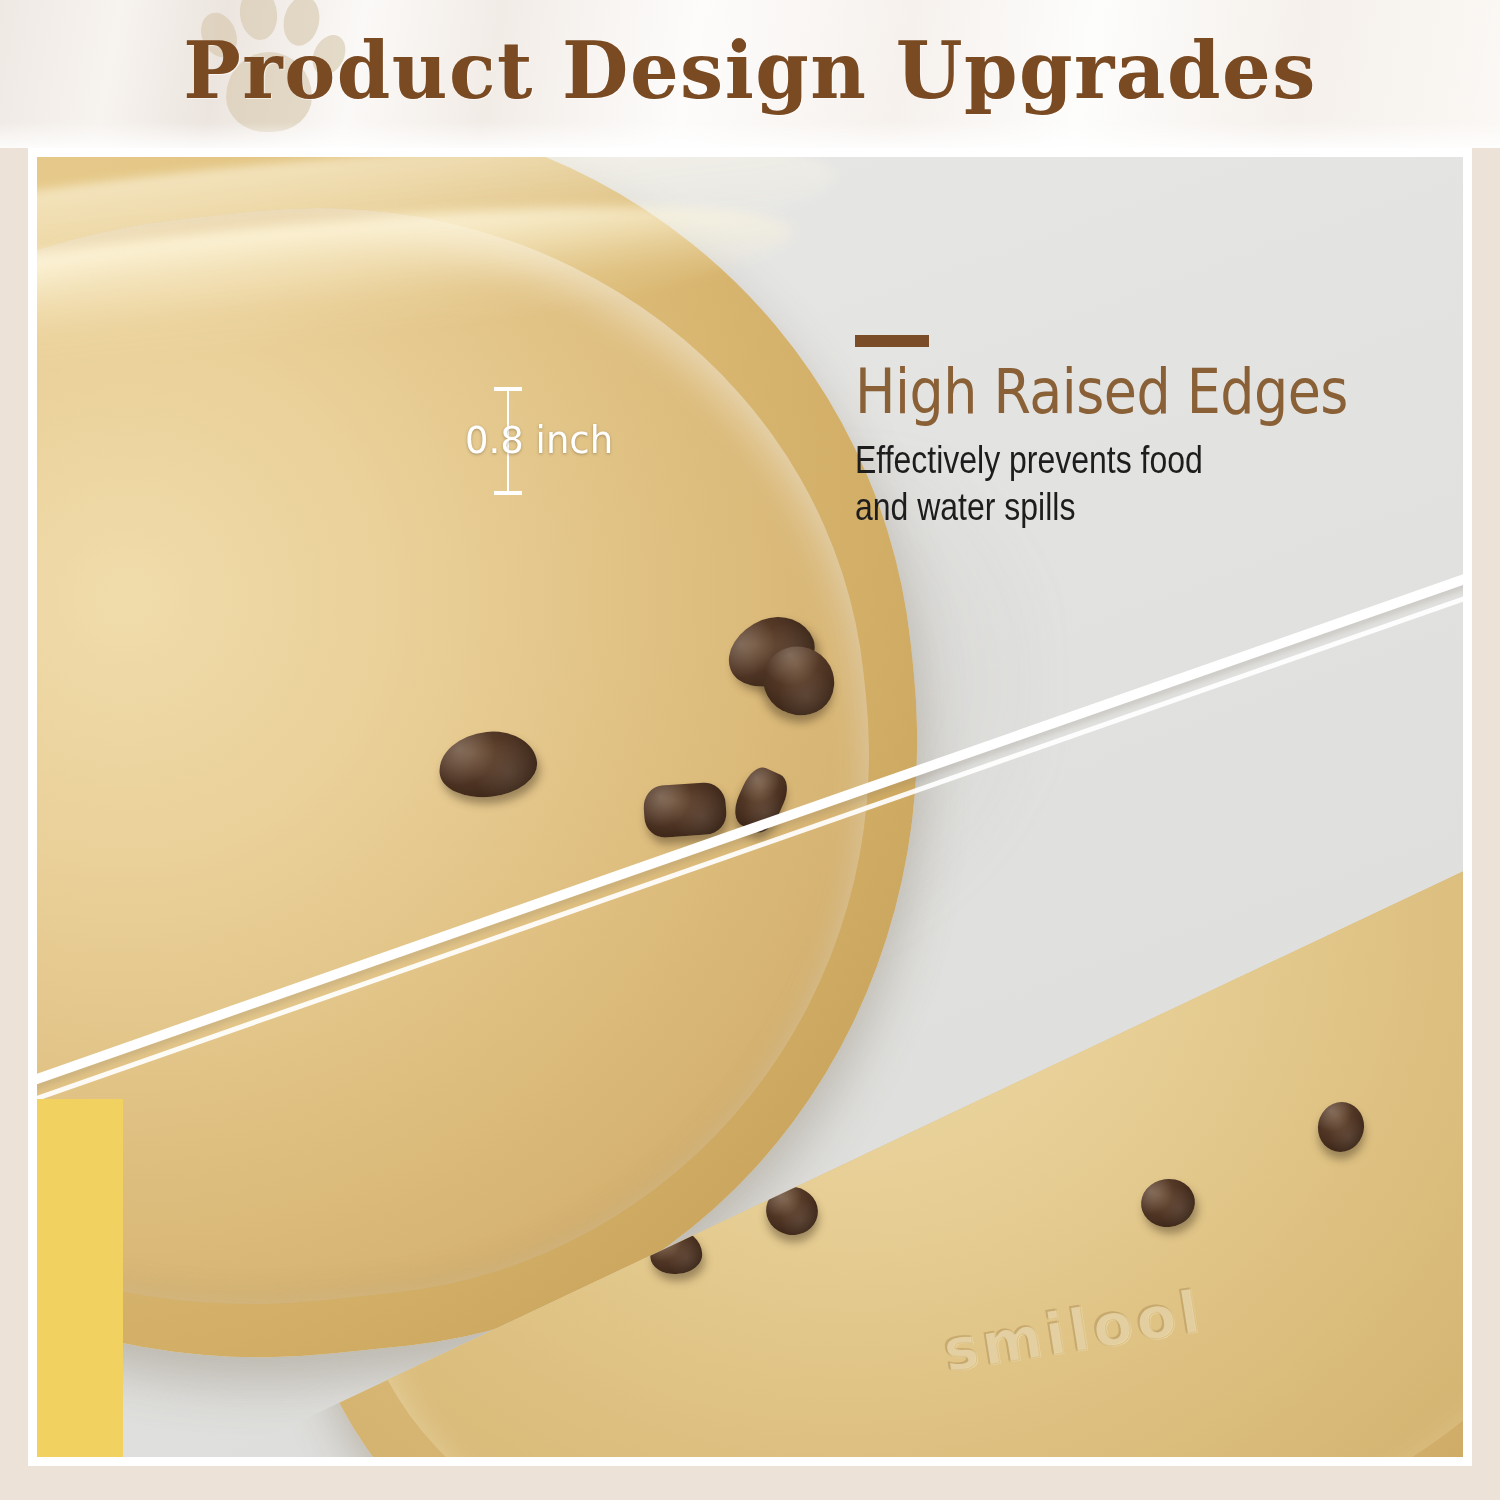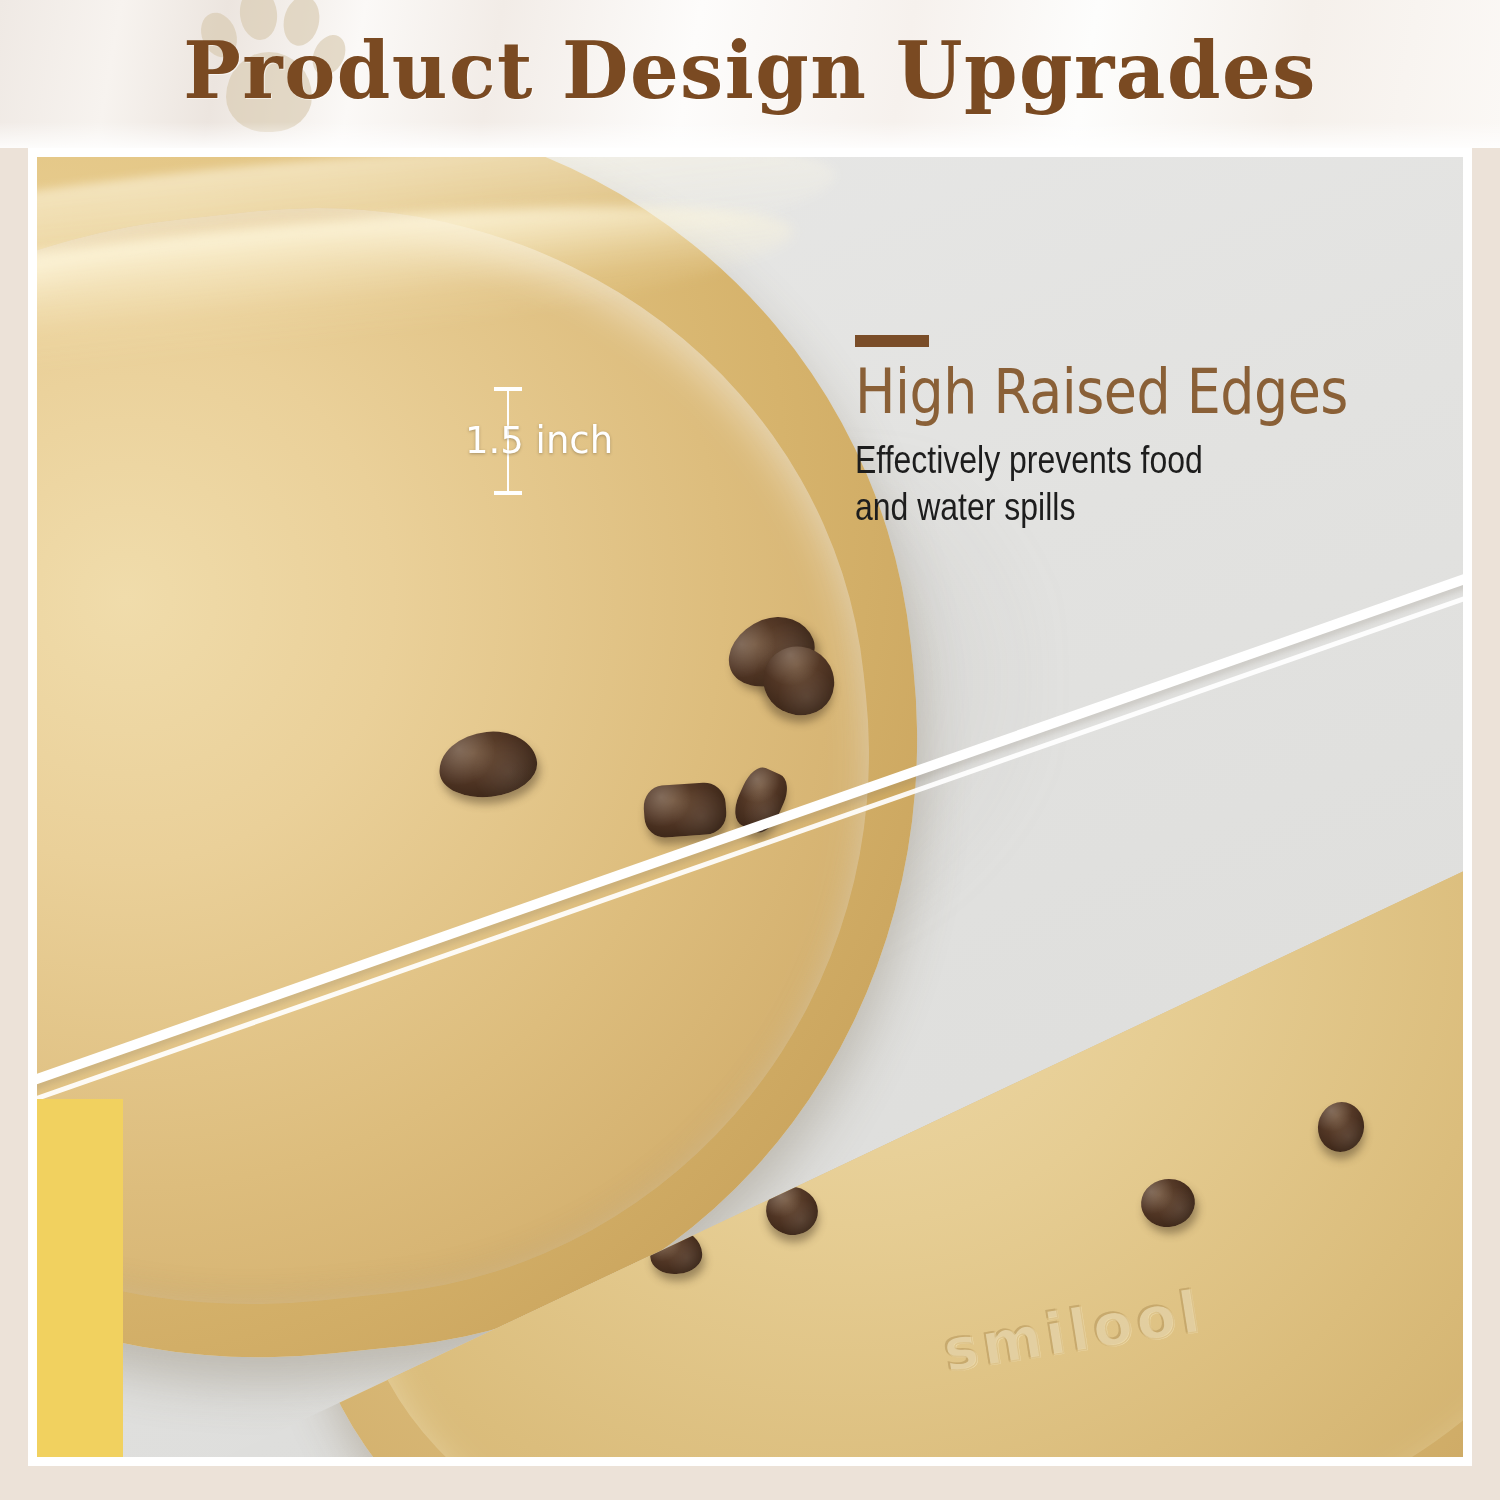--- a/index.html
+++ b/index.html
@@ -396,21 +396,21 @@
           <div class="kibble" style="left: 690px; top: 462px; width: 88px; height: 66px; border-radius: 54% 46% 48% 52% / 52% 56% 44% 48%; transform: rotate(-22deg);"></div>
           <div class="kibble" style="left: 726px; top: 490px; width: 72px; height: 68px; border-radius: 50% 50% 52% 48% / 50% 52% 48% 50%; transform: rotate(28deg);"></div>
           <div class="kibble" style="left: 607px; top: 627px; width: 82px; height: 52px; border-radius: 24% 26% 26% 24% / 42% 42% 40% 40%; transform: rotate(-4deg);"></div>
           <div class="kibble" style="left: 702px; top: 612px; width: 44px; height: 62px; border-radius: 30% 34% / 40% 40% 42% 42%; transform: rotate(24deg);"></div>
         </div>
 
       <div class="dim">
         <div class="cap top"></div>
         <div class="cap bot"></div>
       </div>
-      <div class="dim-label" style="color: rgb(255, 255, 255);">1.5 inch</div>
+      <div class="dim-label" style="color: rgb(255, 255, 255);">0.8 inch</div>
 
       <div class="scene-lower">
         <div class="scene-lower-bg"></div>
         <div class="mat-shadow-b"></div>
         <div class="mat-bottom">
           <div class="mat-bottom-basin"></div>
         </div>
         <div class="mat-curve-sheen"></div>
         <div class="mat-curve"></div>
         <div class="brand-emboss">smilool</div>

